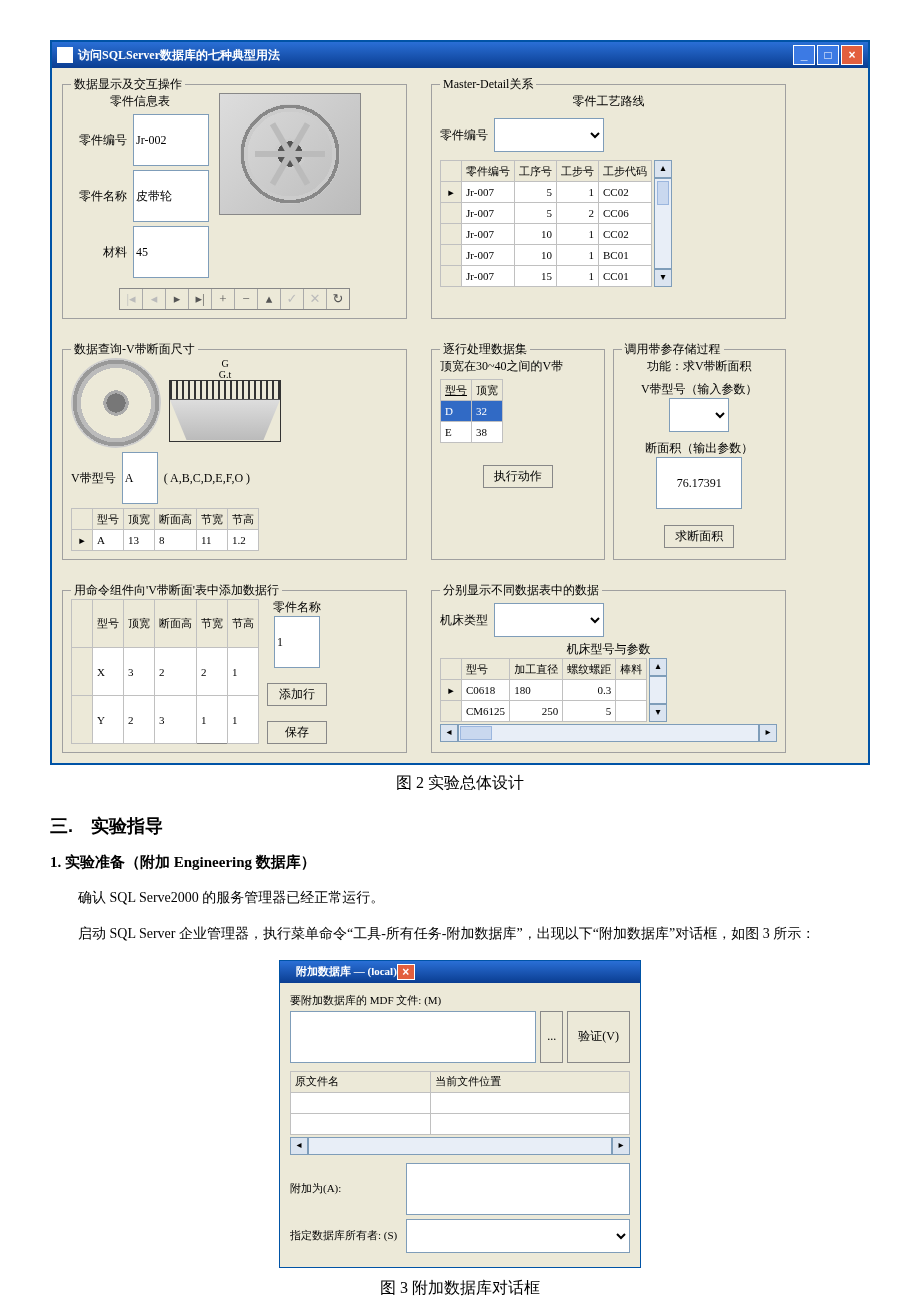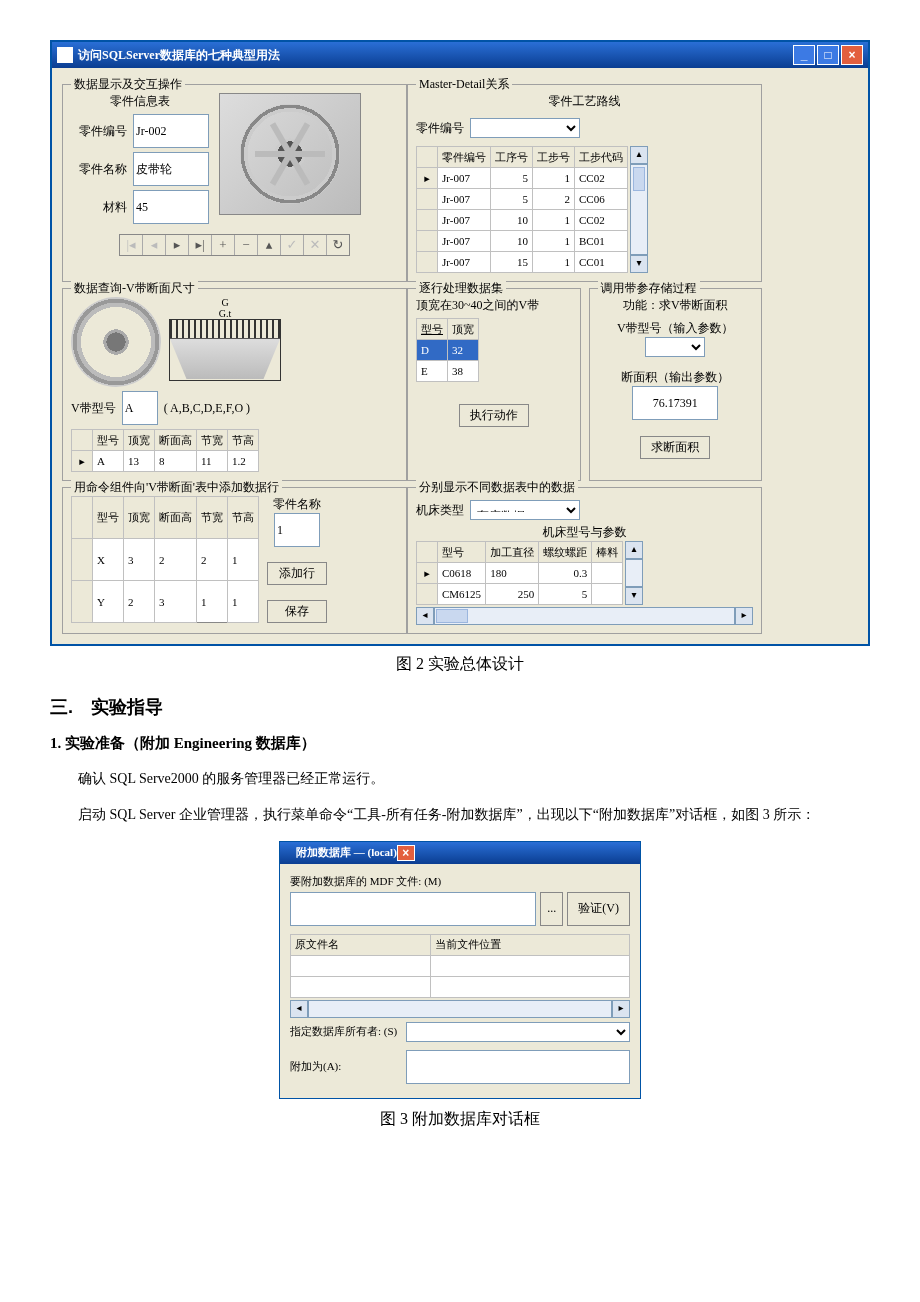--- a/index.html
+++ b/index.html
@@ -6,26 +6,26 @@
 .page{width:820px;margin:0 auto}
 .win{border:2px solid #0053a6;background:#ece9d8;font-family:Tahoma,"SimSun";font-size:12px}
 .titlebar{background:linear-gradient(to bottom,#2a6fd6,#0a3d91);color:#fff;font-weight:bold;padding:3px 5px;display:flex;align-items:center}
 .titlebar .t-icon{width:16px;height:16px;background:#fff;margin-right:5px;display:inline-block}
 .titlebar .sp{flex:1}
 .winbtns{display:flex;gap:2px}
 .winbtn{width:20px;height:18px;border:1px solid #fff;display:flex;align-items:center;justify-content:center;font-family:Arial;font-size:12px;font-weight:bold}
 .winbtn.min{background:#3c7ae4;color:#fff}
 .winbtn.max{background:#3c7ae4;color:#fff}
 .winbtn.close{background:#e35f3e;color:#fff}
-.client{padding:10px;display:grid;grid-template-columns:345px 355px;gap:0}
+.client{padding:10px;display:grid;grid-template-columns:345px 355px;gap:24px}
 .group{border:1px solid #a0a0a0;padding:8px 8px 8px 8px;position:relative;margin-top:6px}
 .group>.legend{position:absolute;top:-9px;left:8px;background:#ece9d8;padding:0 3px;font-size:12px}
 .row{display:flex;align-items:center;margin:4px 0;gap:6px}
 .lab{width:56px;text-align:right}
-.inp,select,input[type=text]{border:1px solid #7f9db9;background:#fff;height:18px;font-size:12px;padding:7px 2px;font-family:inherit}
+.inp,select,input[type=text]{border:1px solid #7f9db9;background:#fff;height:18px;font-size:12px;padding:16px 2px;font-family:inherit}
 select{height:20px}
 .btn{border:1px solid #888;background:#ece9d8;padding:2px 10px;font-size:12px;font-family:inherit}
 .nav{border:1px solid #888;background:#ece9d8;display:inline-flex}
 .nav span{width:22px;height:20px;display:flex;align-items:center;justify-content:center;border-right:1px solid #aaa;color:#555;font-size:13px}
 .nav span:last-child{border-right:none}
 .nav .dim{color:#bbb}
 .grid{border:1px solid #888;background:#fff;font-size:11px;border-collapse:collapse}
 .grid th,.grid td{border:1px solid #c0c0c0;padding:2px 4px;height:16px;text-align:left;white-space:nowrap}
 .grid th{background:#ece9d8;font-weight:normal}
 .grid .ind{width:12px;background:#ece9d8;text-align:center}
@@ -371,24 +371,24 @@
               <td>&nbsp;</td>
               <td></td>
             </tr>
   </tbody>
         </table>
   <div style="display:flex;margin-top:2px">
    <span class="scroll">◂</span>
    <div style="flex:1;height:16px;border:1px solid #7f9db9;background:#e8eef7"></div>
    <span class="scroll">▸</span>
   </div>
+  <div class="row" style="margin-top:8px">
+          <span style="width:110px">附加为(A):</span>
+          <input class="inp" style="flex: 1 1 0%;" value="">
+        </div>
   <div class="row">
           <span style="width:110px">指定数据库所有者: (S)</span>
           <select style="flex:1"><option>sa</option></select>
-        </div>
-  <div class="row" style="margin-top:8px">
-          <span style="width:110px">附加为(A):</span>
-          <input class="inp" style="flex: 1 1 0%;" value="">
         </div>
  </div>
 </div>
 <div class="caption">图 3  附加数据库对话框</div>
 </div>
 
 </body></html>

